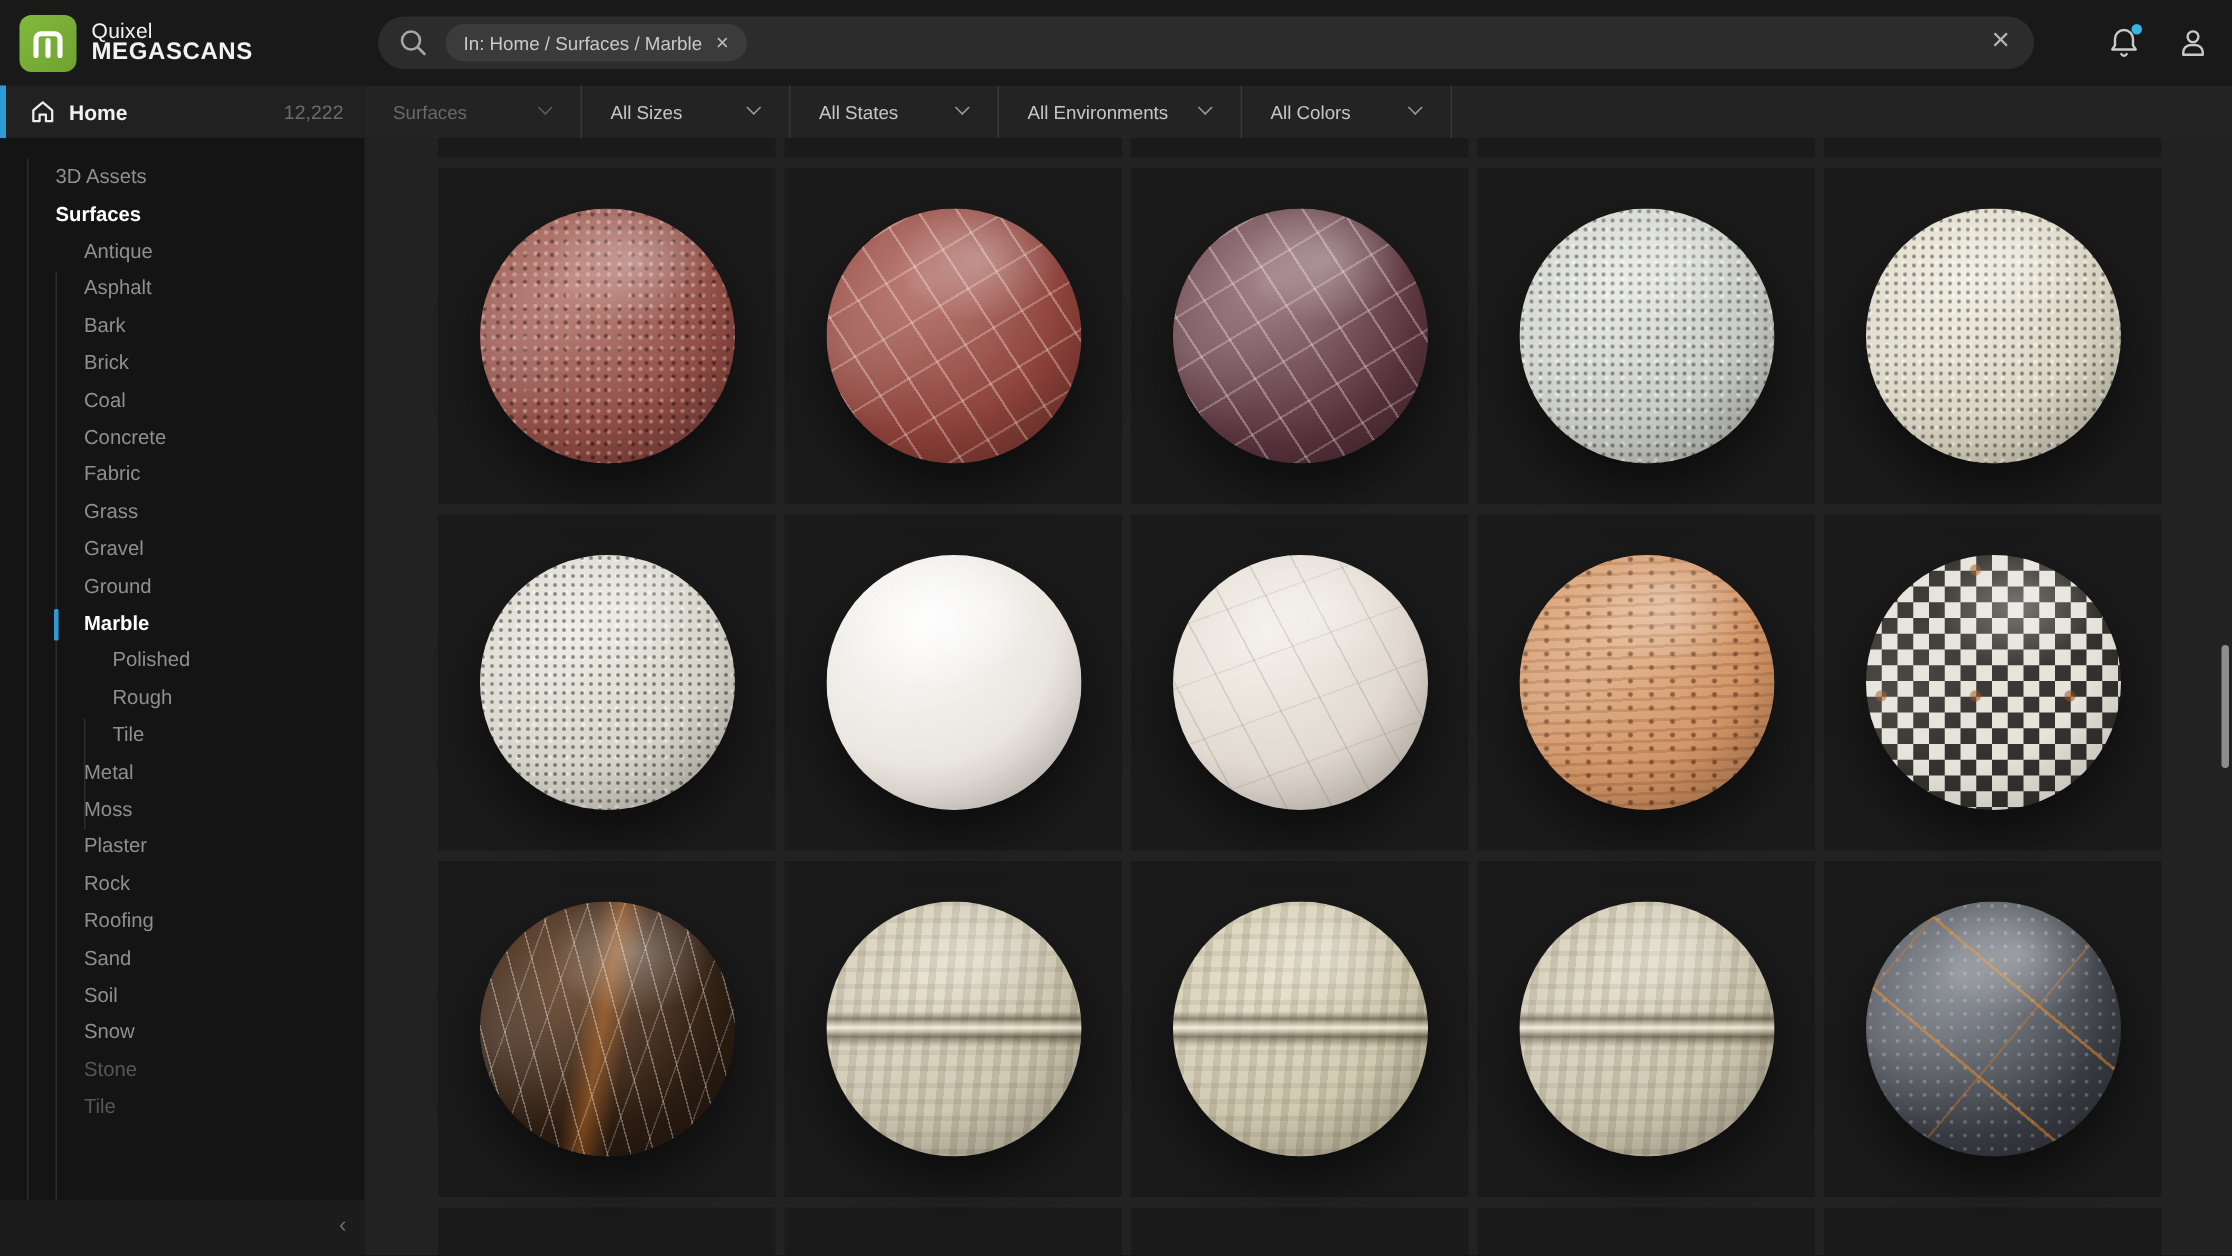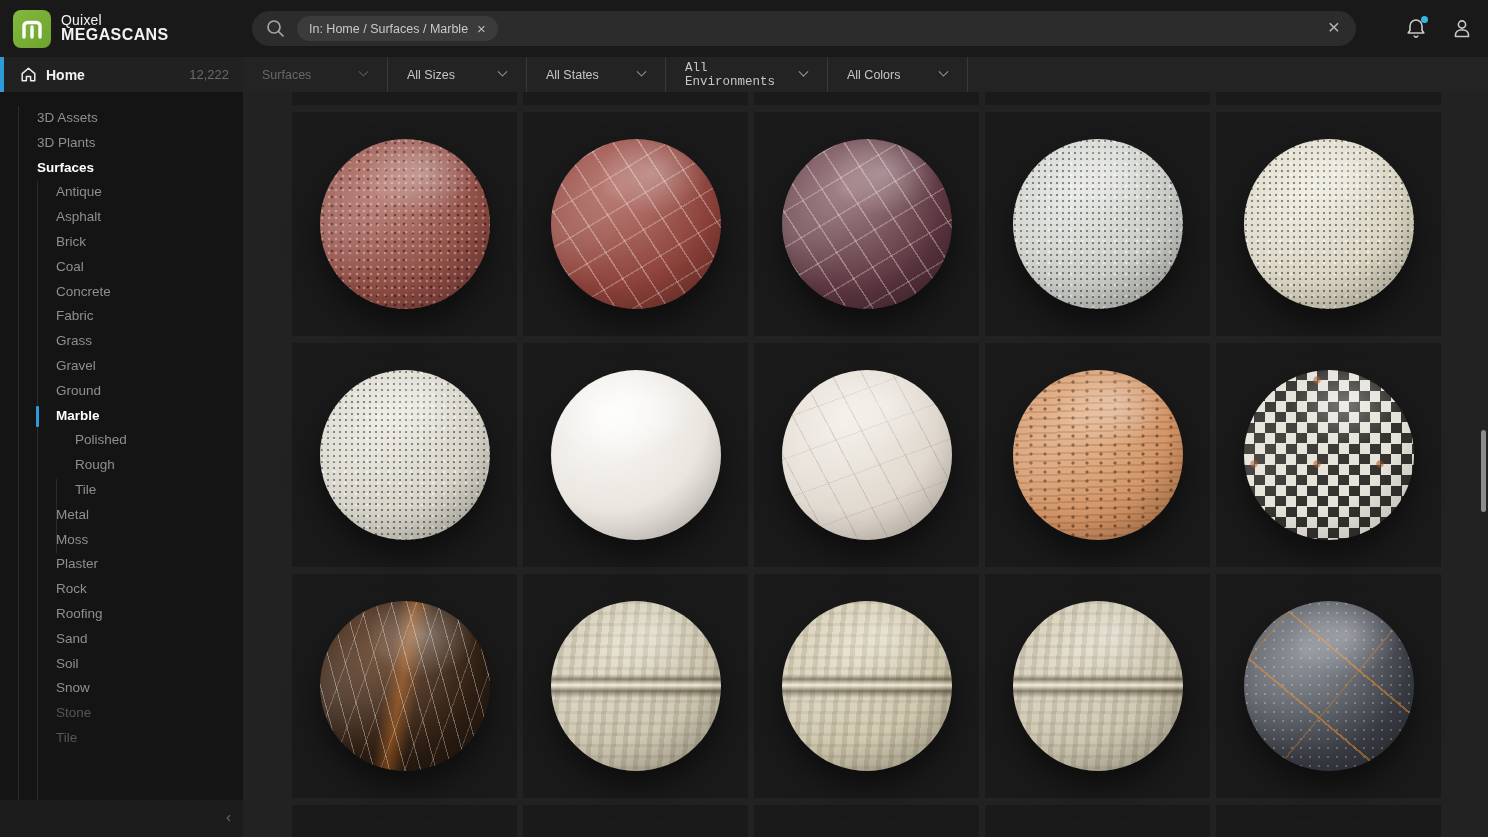--- a/index.html
+++ b/index.html
@@ -44,21 +44,21 @@
   .collapse { position:absolute; right:12px; top:8px; color:#6e6e6e; font-size:15px; cursor:pointer; }
 
   .right-col { flex:1; display:flex; flex-direction:column; }
   
   .filterbar { height:35px; background:#232323; display:flex; align-items:stretch; }
   .filter { display:flex; align-items:center; justify-content:space-between; padding:0 20px 0 19px;
     border-right:1px solid #383838; cursor:pointer; }
   .filter:nth-child(1){ width:145px; }
   .filter:nth-child(2){ width:139px; }
   .filter:nth-child(3){ width:139px; }
-  .filter:nth-child(4){ width:162px;font-family:Liberation Mono, monospace; }
+  .filter:nth-child(4){ width:162px; }
   .filter:nth-child(5){ width:140px; }
   .flabel { font-size:12.5px; color:#c6c6c6; }
   .filter.disabled .flabel { color:#696969; }
   .chev { width:7px; height:7px; border-right:1.5px solid #9a9a9a; border-bottom:1.5px solid #9a9a9a;
     transform:rotate(45deg) translate(-2px,-2px); }
   .filter.disabled .chev { border-color:#5c5c5c; }
 
   
   .content { flex:1; background:#222222; position:relative; overflow:hidden; padding-left:49px; }
   .grid { display:grid; grid-template-columns:repeat(5,225px); column-gap:6px; row-gap:7px; }
@@ -173,24 +173,24 @@
       <span class="home-label">Home</span>
       <span class="home-count">12,222</span>
     </div>
 
     <div class="nav">
       <span class="guide" style="left:18px; top:14px; bottom:0;"></span>
       <span class="guide" style="left:37px; top:89px; bottom:0;"></span>
       <span class="guide" style="left:56px; top:387px; height:74px;"></span>
 
     <div class="nav-item lvl0"><span>3D Assets</span></div>
-        <div class="nav-item lvl0"><span>3D Plants</span></div>
         <div class="nav-item lvl0 selected"><span>Surfaces</span></div>
         <div class="nav-item lvl1"><span>Antique</span></div>
         <div class="nav-item lvl1"><span>Asphalt</span></div>
+        <div class="nav-item lvl1"><span>Bark</span></div>
         <div class="nav-item lvl1"><span>Brick</span></div>
         <div class="nav-item lvl1"><span>Coal</span></div>
         <div class="nav-item lvl1"><span>Concrete</span></div>
         <div class="nav-item lvl1"><span>Fabric</span></div>
         <div class="nav-item lvl1"><span>Grass</span></div>
         <div class="nav-item lvl1"><span>Gravel</span></div>
         <div class="nav-item lvl1"><span>Ground</span></div>
         <div class="nav-item lvl1 selected"><span class="accent-bar" style="background: rgb(45, 155, 216);"></span><span>Marble</span></div>
         <div class="nav-item lvl2"><span>Polished</span></div>
         <div class="nav-item lvl2"><span>Rough</span></div>

